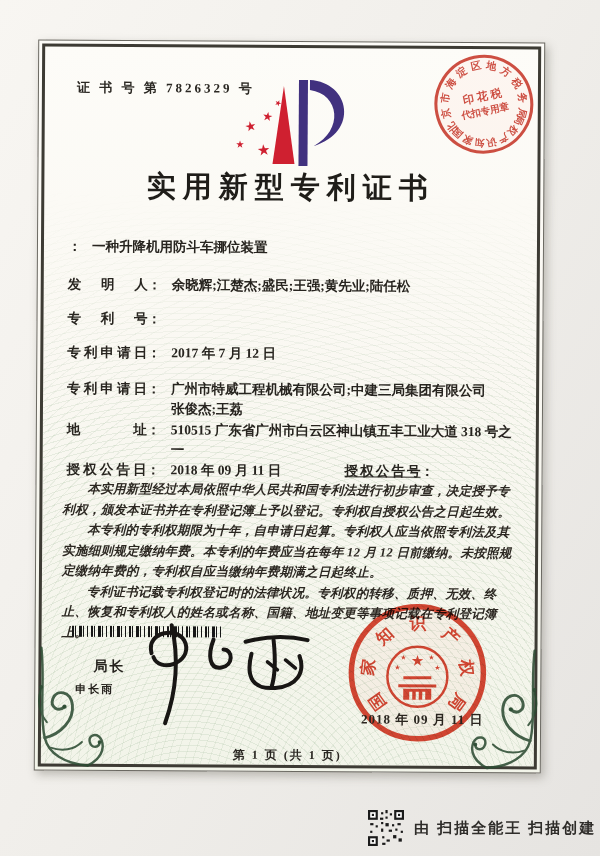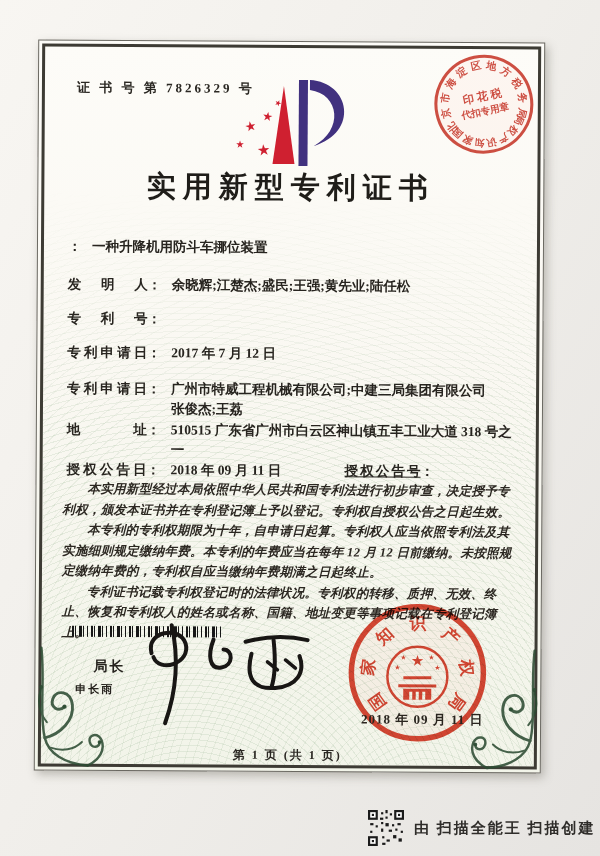--- a/index.html
+++ b/index.html
@@ -49,21 +49,21 @@
   .signature { position:absolute; left:86px; top:576px; width:205px; height:115px; }
   .seal { position:absolute; left:308px; top:556px; width:148px; height:148px; opacity:.93; mix-blend-mode:multiply; }
   .seal-date { position:absolute; left:326px; top:668px; font-size:13px; font-weight:700; color:#2a251f; letter-spacing:1px; z-index:3; }
   .page-footer { position:absolute; left:0; top:705px; width:100%; text-align:center; font-size:12px; font-weight:700; color:#2b2823; letter-spacing:2px; }
   .flourish { position:absolute; bottom:0px; width:94px; height:126px; z-index:2; }
   .fl-left { left:0px; }
   .fl-right { right:0px; transform:scaleX(-1); }
   
   .scan-credit { position:absolute; left:368px; top:810px; display:flex; align-items:center; gap:10px; }
   .scan-credit .qr { width:36px; height:36px; }
-  .scan-credit span { font-family:Liberation Serif, serif; font-size:15px; font-weight:700; color:#2f2d2a; letter-spacing:2px; }
+  .scan-credit span { font-family:Liberation Sans, sans-serif; font-size:15px; font-weight:700; color:#2f2d2a; letter-spacing:2px; }
   .seal-char { font-size:16.5px; font-weight:700; text-anchor:middle; }
   .tax-char-top { font-size:10px; font-weight:700; text-anchor:middle; }
   .tax-char-bot { font-size:9.5px; font-weight:700; text-anchor:middle; }
 </style>
 </head>
 <body>
 
 <div class="page">
 
   <div class="certificate">

